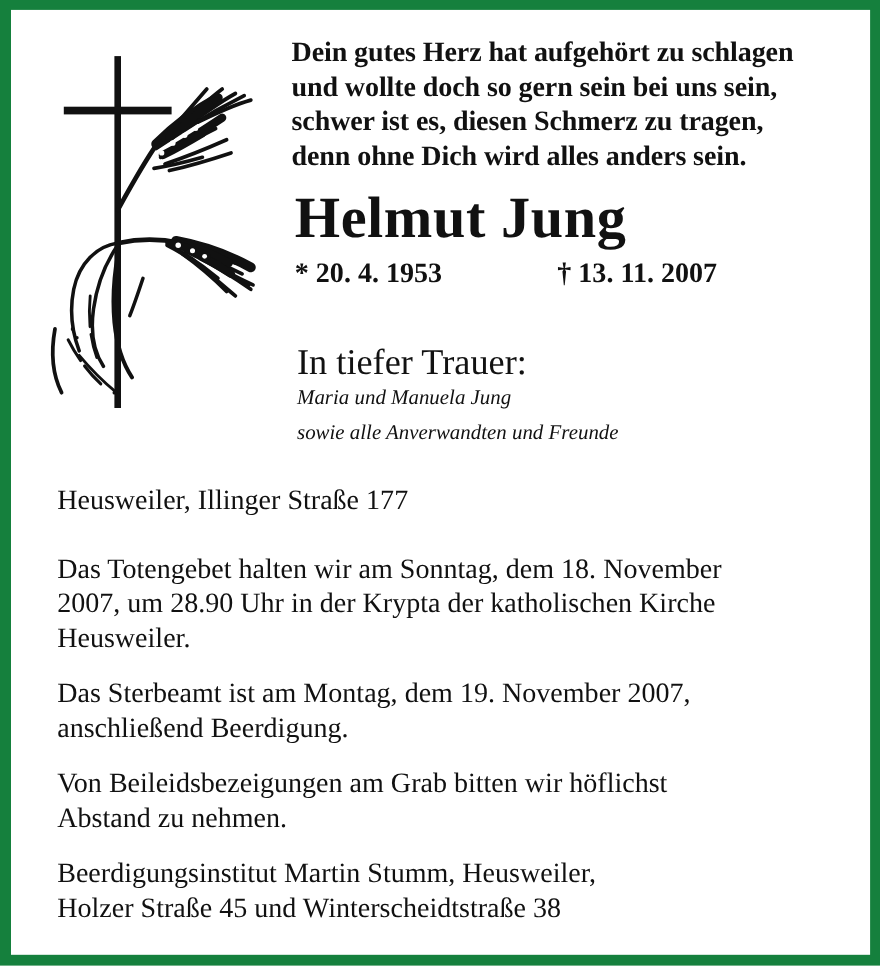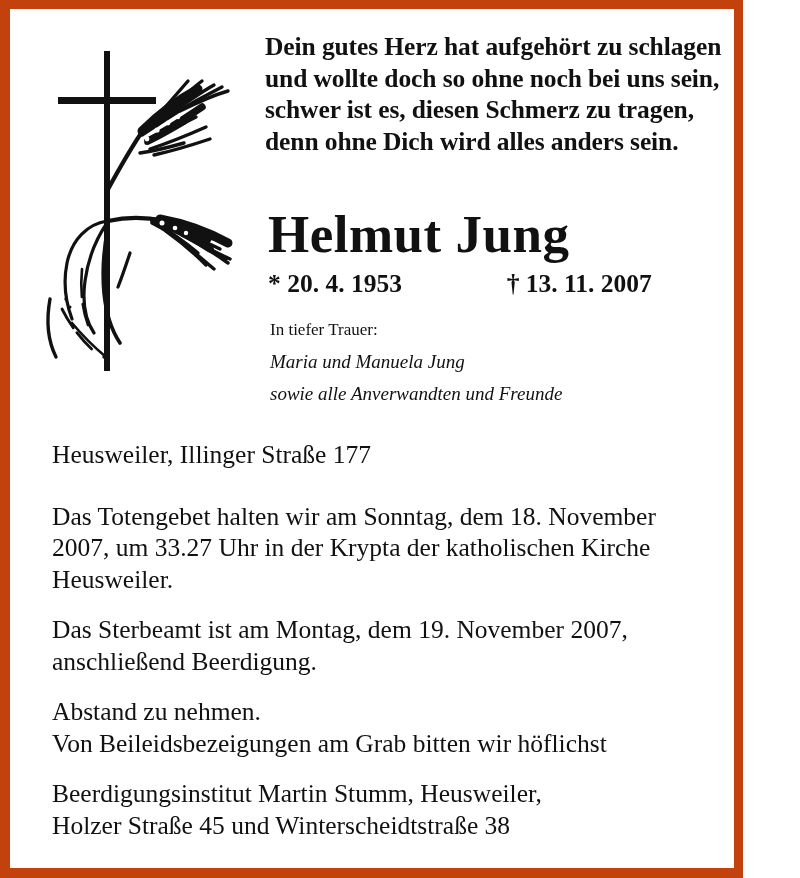--- a/index.html
+++ b/index.html
@@ -11,23 +11,23 @@
     width: 800px;
     height: 878px;
     overflow: hidden;
     font-family: "Liberation Serif", "DejaVu Serif", serif;
     color: #111111;
   }
 
   
   .notice {
     box-sizing: border-box;
-    width: 743px;
+    width: 800px;
     height: 878px;
-    background: #c2410c;
+    background: #15803d;
     padding: 9px 9px 10px 10px;
   }
   .sheet {
     box-sizing: border-box;
     position: relative;
     width: 100%;
     height: 100%;
     background: #ffffff;
   }
 
@@ -59,21 +59,20 @@
     font-weight: 700;
     letter-spacing: -0.1px;
     white-space: nowrap;
   }
 
   .name-block {
     position: absolute;
     left: 258px;
     top: 160px;
     width: 500px;
-    margin-top: 36px;
   }
   .deceased-name {
     margin: 0;
     font-size: 53px;
     line-height: 58px;
     font-weight: 700;
     letter-spacing: 0.5px;
   }
   .life-dates {
     margin: 0;
@@ -86,21 +85,21 @@
   .life-dates .gap { display: inline-block; width: 92px; }
 
   .mourners {
     position: absolute;
     left: 260px;
     top: 305px;
     width: 510px;
   }
   .mourners .lead {
     margin: 0;
-    font-size: 17px;
+    font-size: 33px;
     line-height: 32px;
     white-space: nowrap;
   }
   .mourners .family {
     margin: 0;
     font-size: 19px;
     line-height: 32px;
     font-style: italic;
     white-space: nowrap;
   }
@@ -201,21 +200,21 @@
             <path d="M100,222 C96,234 92,246 88,256" stroke-width="3.2"></path>
             <circle cx="36" cy="268" r="1.7" fill="#111111" stroke="none"></circle>
             <circle cx="40" cy="276" r="1.5" fill="#111111" stroke="none"></circle>
             <circle cx="74" cy="326" r="1.7" fill="#111111" stroke="none"></circle>
           </g>
         </svg>
       </div>
 
       <div class="verse">
         <p>Dein gutes Herz hat aufgehört zu schlagen</p>
-        <p>und wollte doch so ohne noch bei uns sein,</p>
+        <p>und wollte doch so gern sein bei uns sein,</p>
         <p>schwer ist es, diesen Schmerz zu tragen,</p>
         <p>denn ohne Dich wird alles anders sein.</p>
       </div>
 
       <div class="name-block">
         <p class="deceased-name">Helmut Jung</p>
         <p class="life-dates">
           <span>*</span>
           <span>20. 4. 1953</span>
           <span class="gap"></span>
@@ -232,36 +231,36 @@
     </div>
 
     <div class="body-text">
 
       <p>Heusweiler, Illinger Straße 177</p>
 
       <div class="spacer-lg"></div>
 
       <div>
         <p>Das Totengebet halten wir am Sonntag, dem 18. November</p>
-        <p>2007, um 33.27 Uhr in der Krypta der katholischen Kirche</p>
+        <p>2007, um 28.90 Uhr in der Krypta der katholischen Kirche</p>
         <p>Heusweiler.</p>
       </div>
 
       <div class="spacer-md"></div>
 
       <div>
         <p>Das Sterbeamt ist am Montag, dem 19. November 2007,</p>
         <p>anschließend Beerdigung.</p>
       </div>
 
       <div class="spacer-md"></div>
 
       <div>
+        <p>Von Beileidsbezeigungen am Grab bitten wir höflichst</p>
         <p>Abstand zu nehmen.</p>
-        <p>Von Beileidsbezeigungen am Grab bitten wir höflichst</p>
       </div>
 
       <div class="spacer-md"></div>
 
       <div>
         <p>Beerdigungsinstitut Martin Stumm, Heusweiler,</p>
         <p>Holzer Straße 45 und Winterscheidtstraße 38</p>
       </div>
     </div>
 

